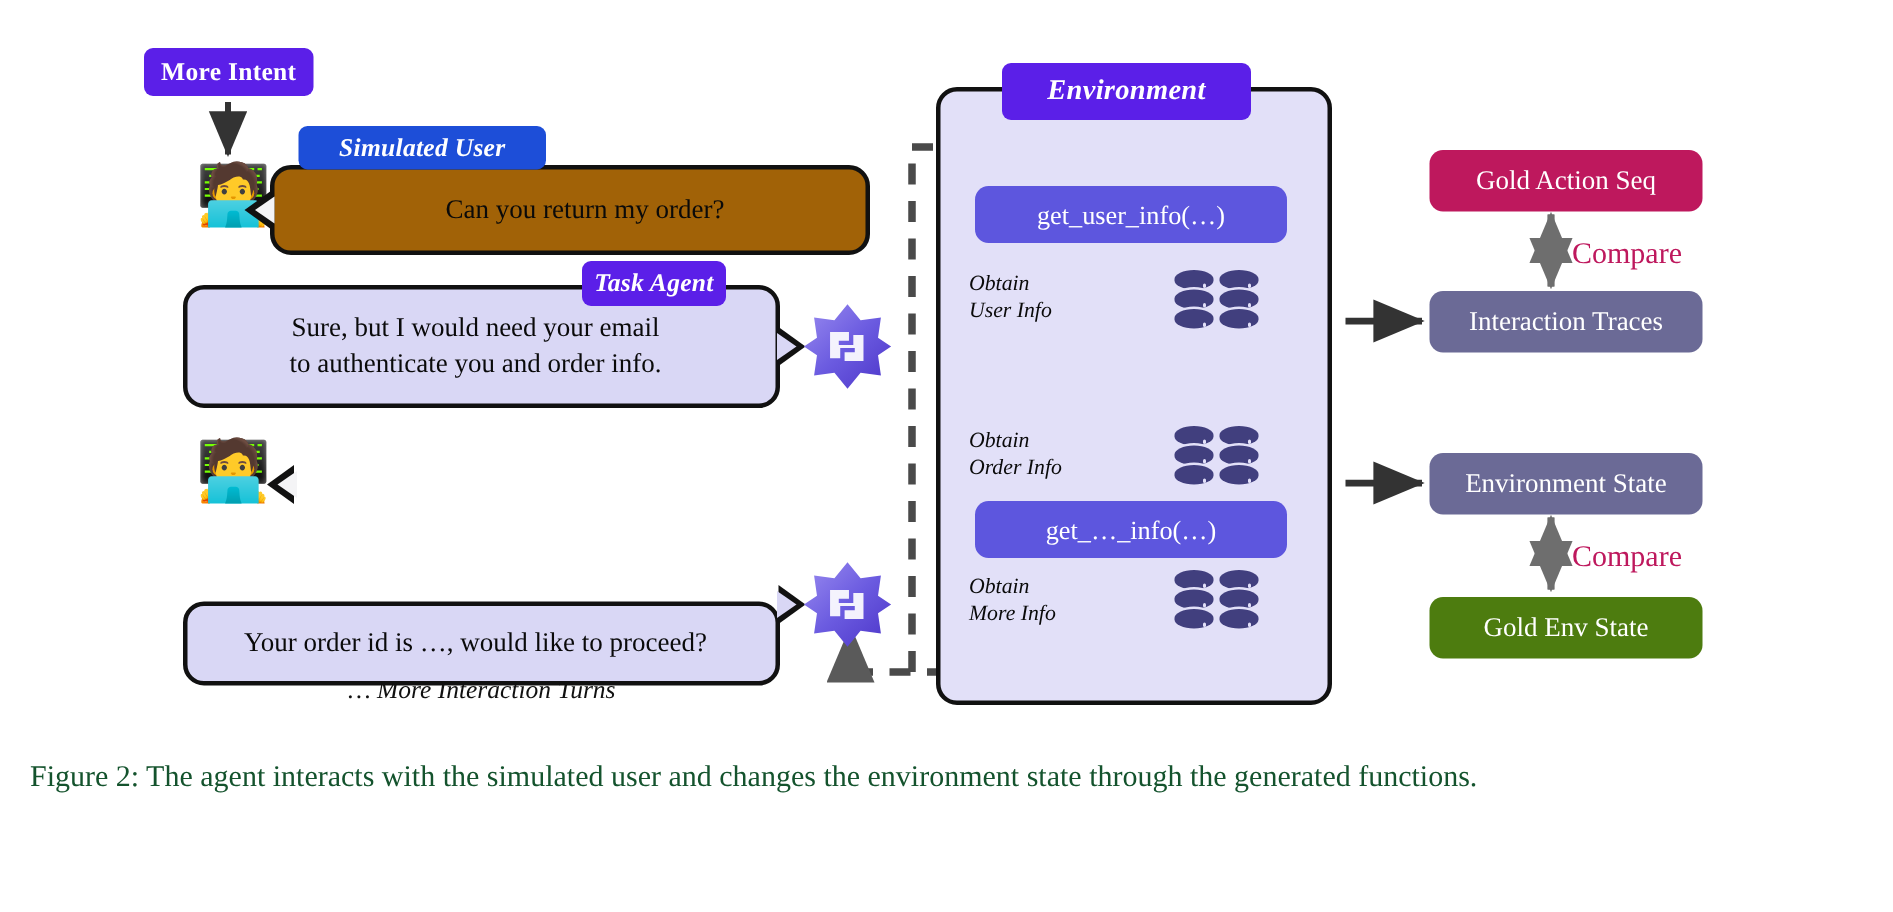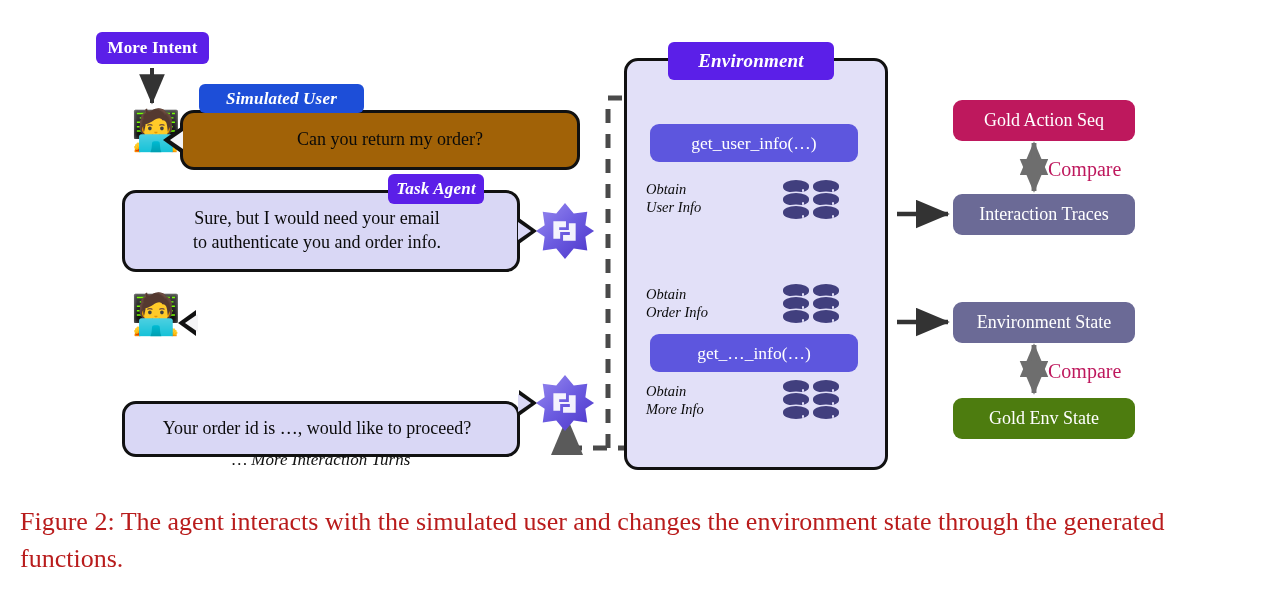--- a/index.html
+++ b/index.html
@@ -191,23 +191,23 @@
     color: #111;
     left: 232px; top: 450px;
     white-space: nowrap;
   }
 
   
   #caption {
     position: absolute;
     left: 20px; top: 504px;
     width: 1222px;
-    font-size: 26px;
+    font-size: 20px;
     line-height: 1.42;
-    color: #b91c1c;
+    color: #14532d;
   }
 
   svg.overlay {
     position: absolute;
     left: 0; top: 0;
     width: 1262px; height: 492px;
     pointer-events: none;
   }
 </style>
 </head>

